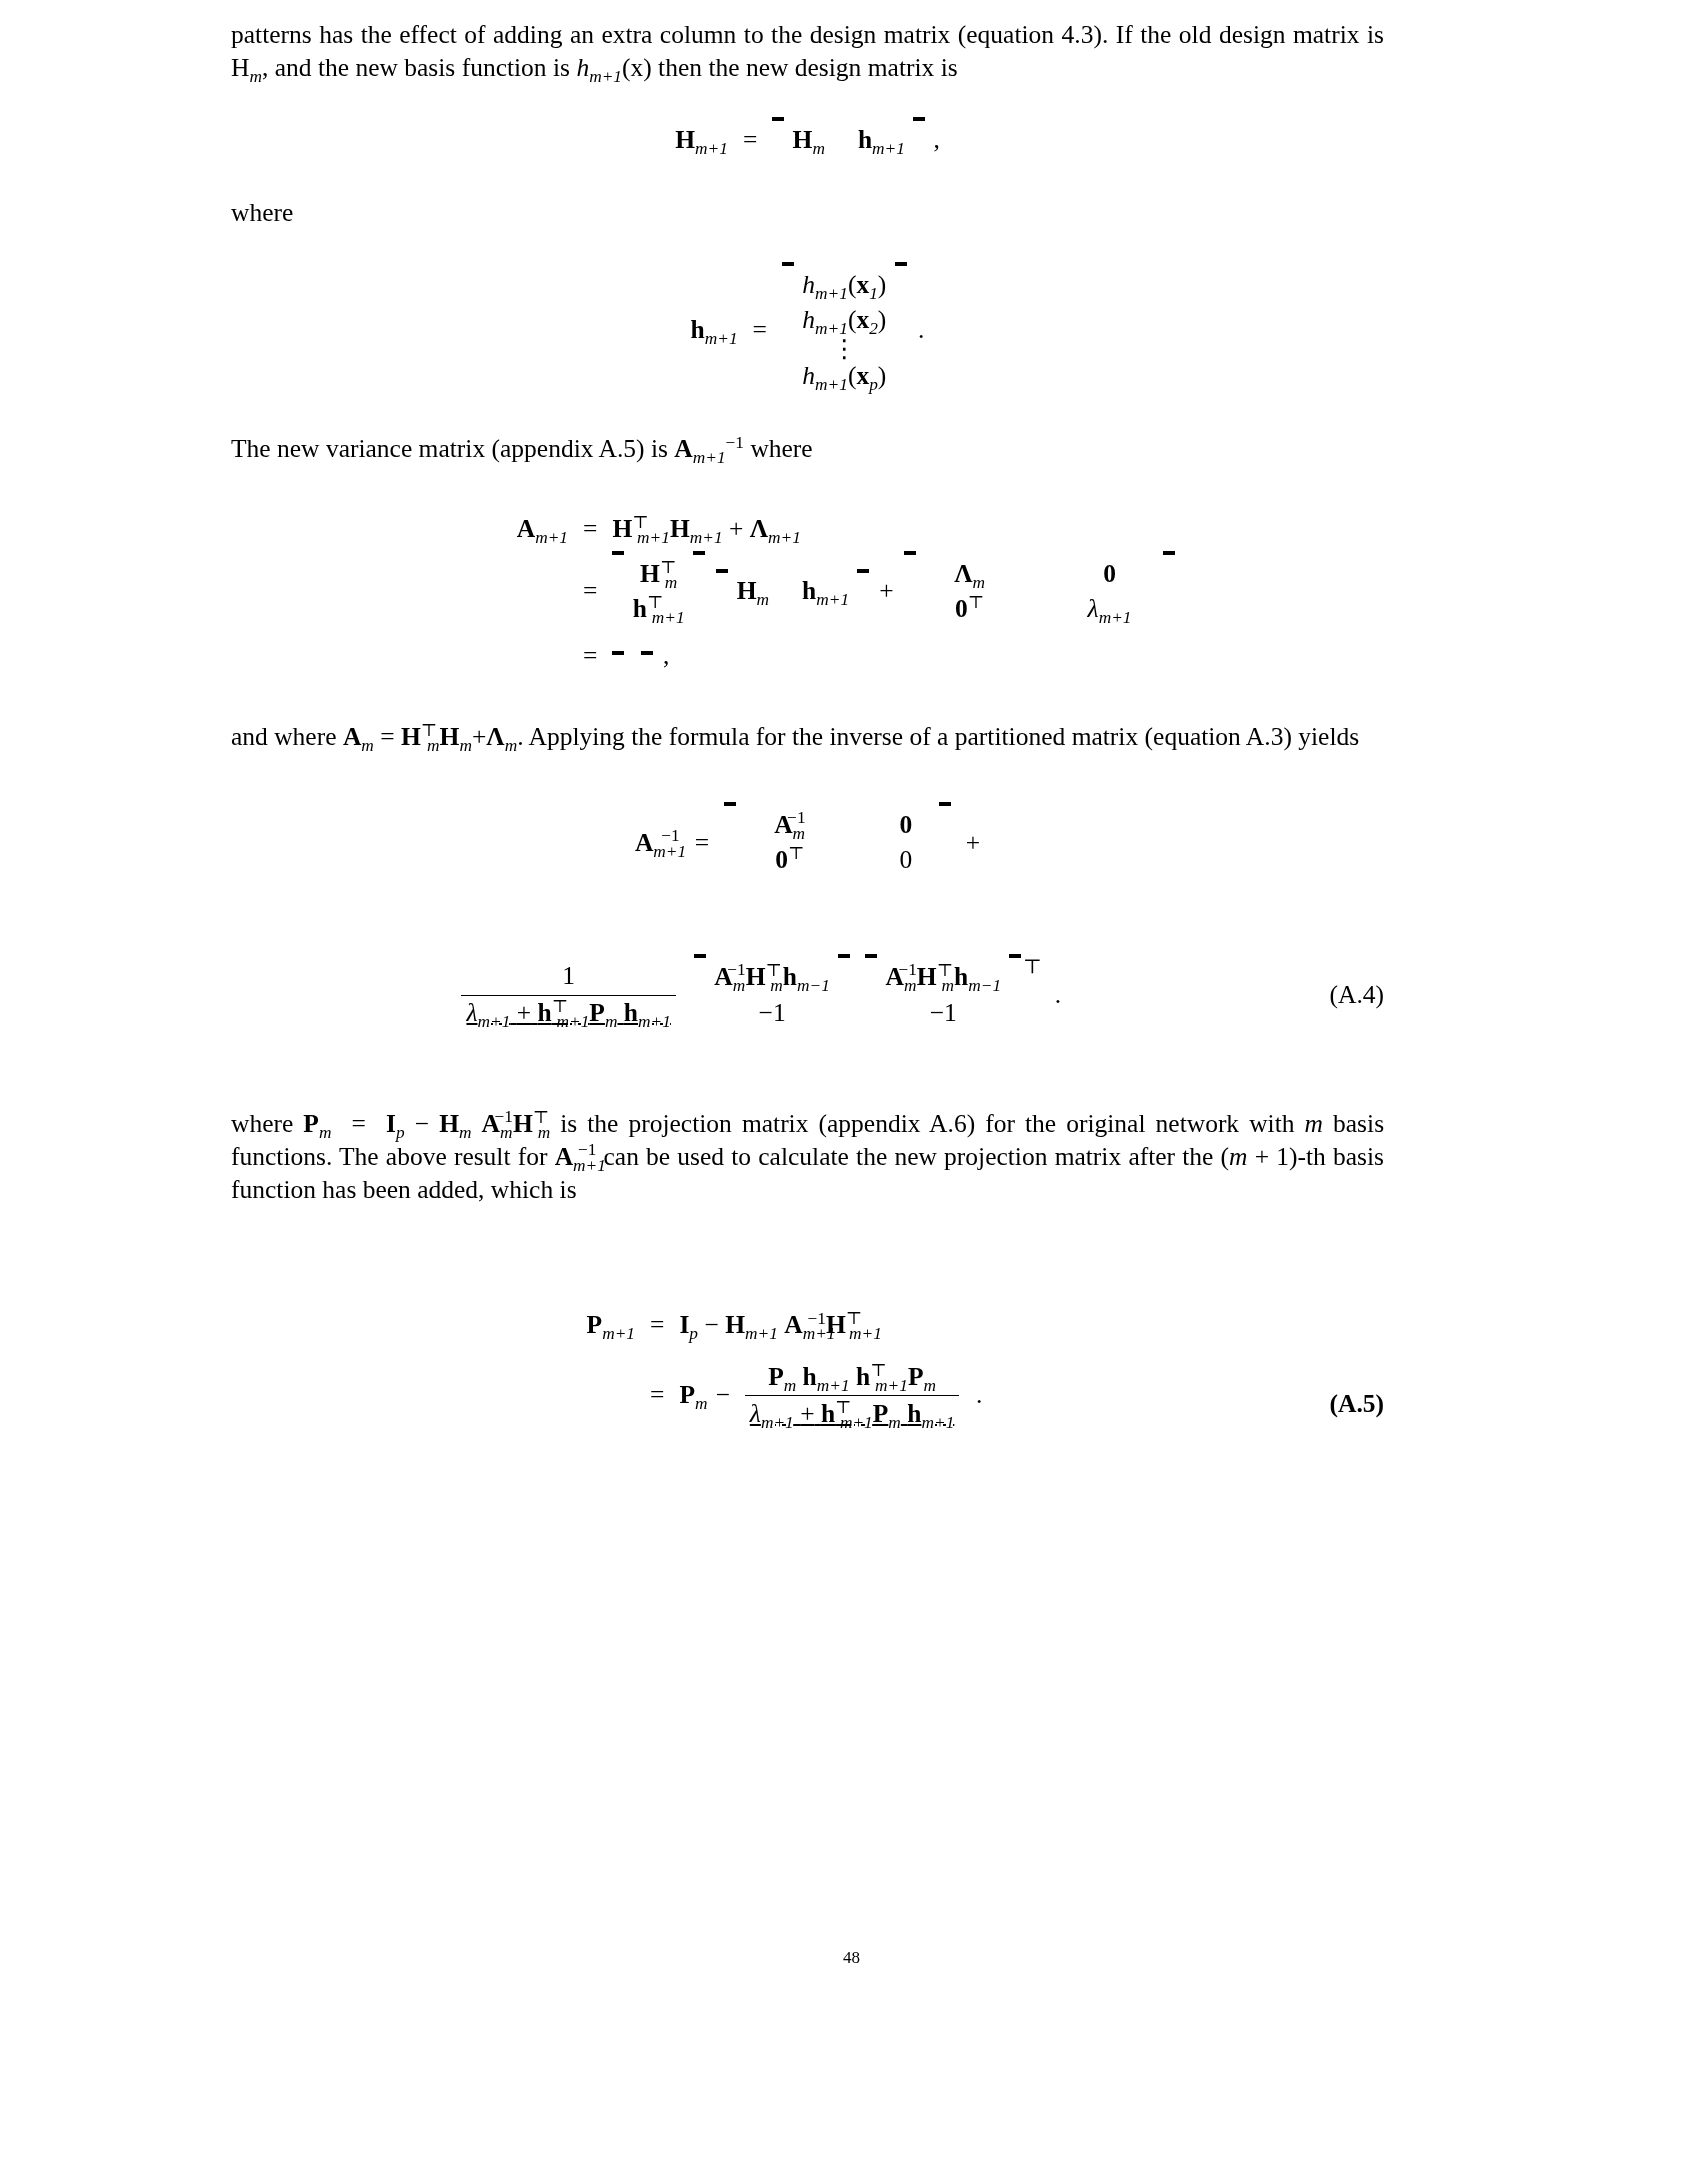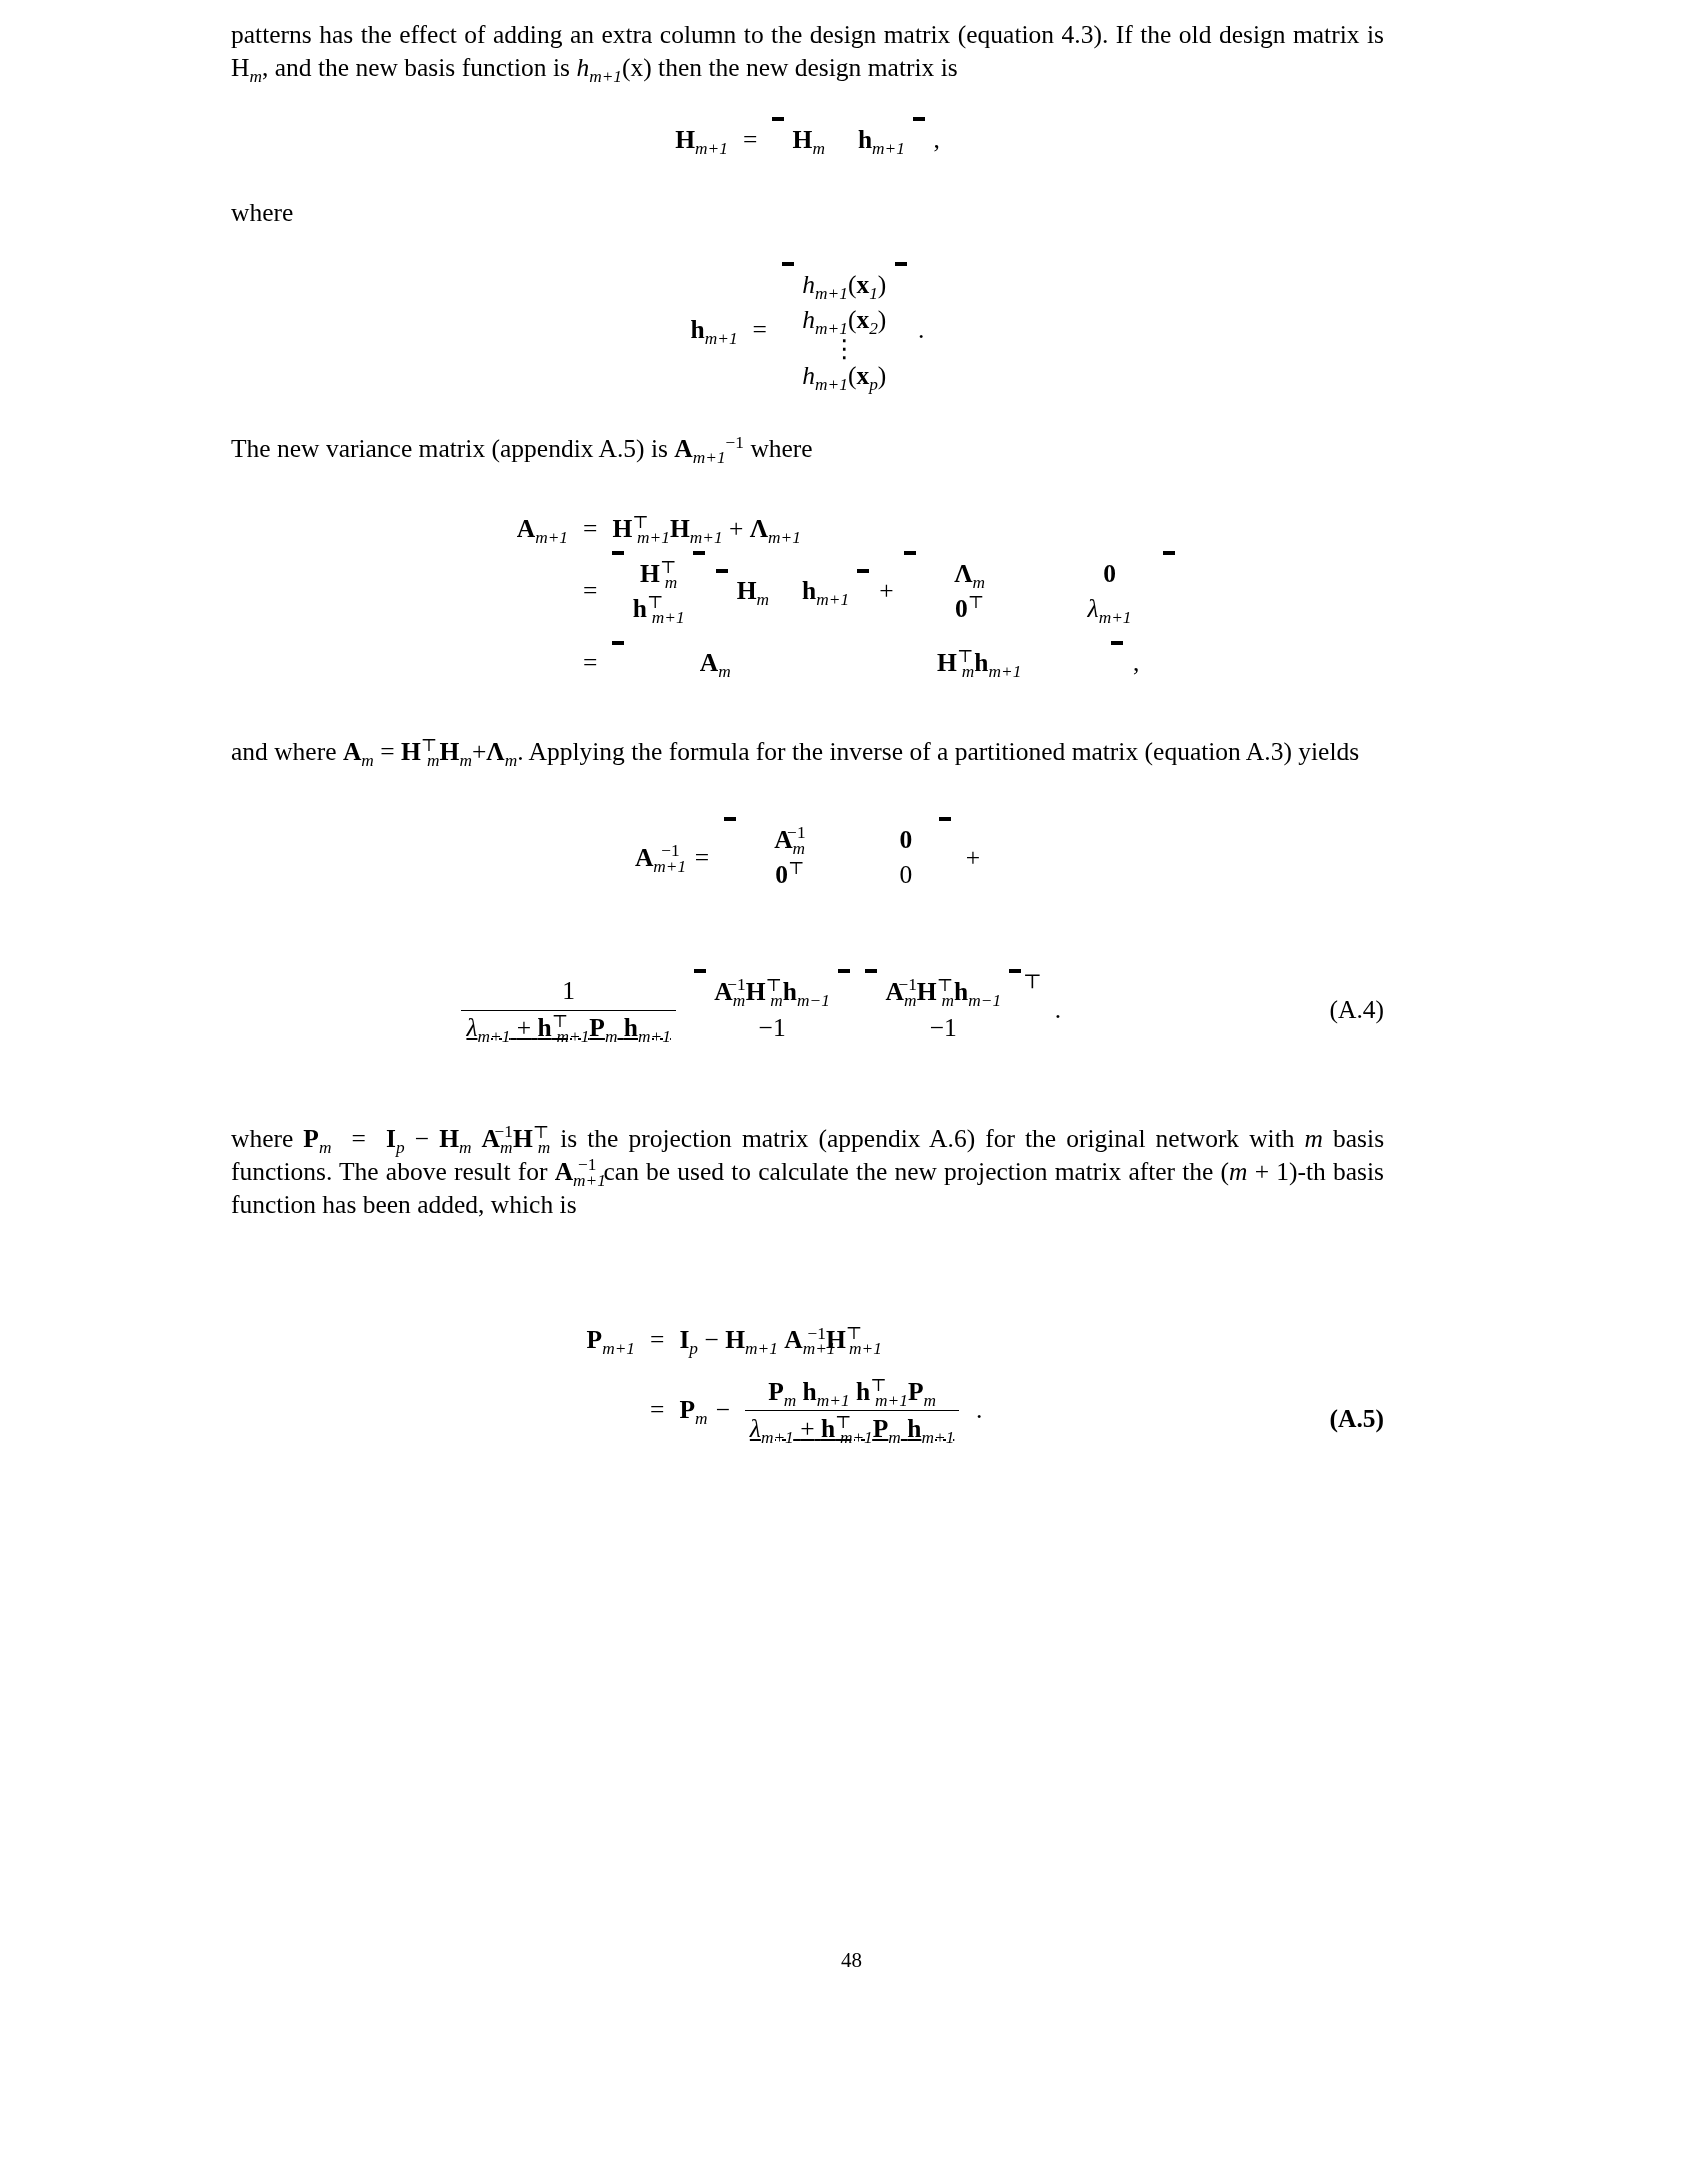--- a/index.html
+++ b/index.html
@@ -116,21 +116,21 @@
     font-size: 25.5px;
   }
   .eqwrap { position: relative; }
 
   .pageno {
     position: absolute;
     left: 0;
     right: 0;
     top: 1948px;
     text-align: center;
-    font-size: 21px;
+    font-size: 17px;
     padding-left: 16px;
   }
 </style>
 </head>
 <body>
 
 <div class="page">
   <div class="content">
 
     <p class="para">
@@ -252,24 +252,20 @@
           <span class="bk bk-r"></span>
         </span>
       </div>
 
       <div class="eqline math" style="margin-top:8.2px;">
         <span style="width:189px;"></span>
         <span class="eq-sign">=</span>
         <span class="bracket">
           <span class="bk bk-l"></span>
           <span class="matbody">
-            <span class="matrow" style="gap:58px;">
-              <span class="cell" style="width:165px;"><span class="mb">A</span><sub>m</sub></span>
-              <span class="cell" style="width:247px;"><span class="mb">H</span><sup class="up">⊤</sup><sub style="margin-left:-11.5px">m</sub><span class="mb">h</span><sub>m+1</sub></span>
-            </span>
           </span>
           <span class="bk bk-r"></span>
         </span>
         <span style="padding-left:10px;">,</span>
       </div>
     </div>
 
     <div class="spacer-lg"></div>
 
     <p class="para">

